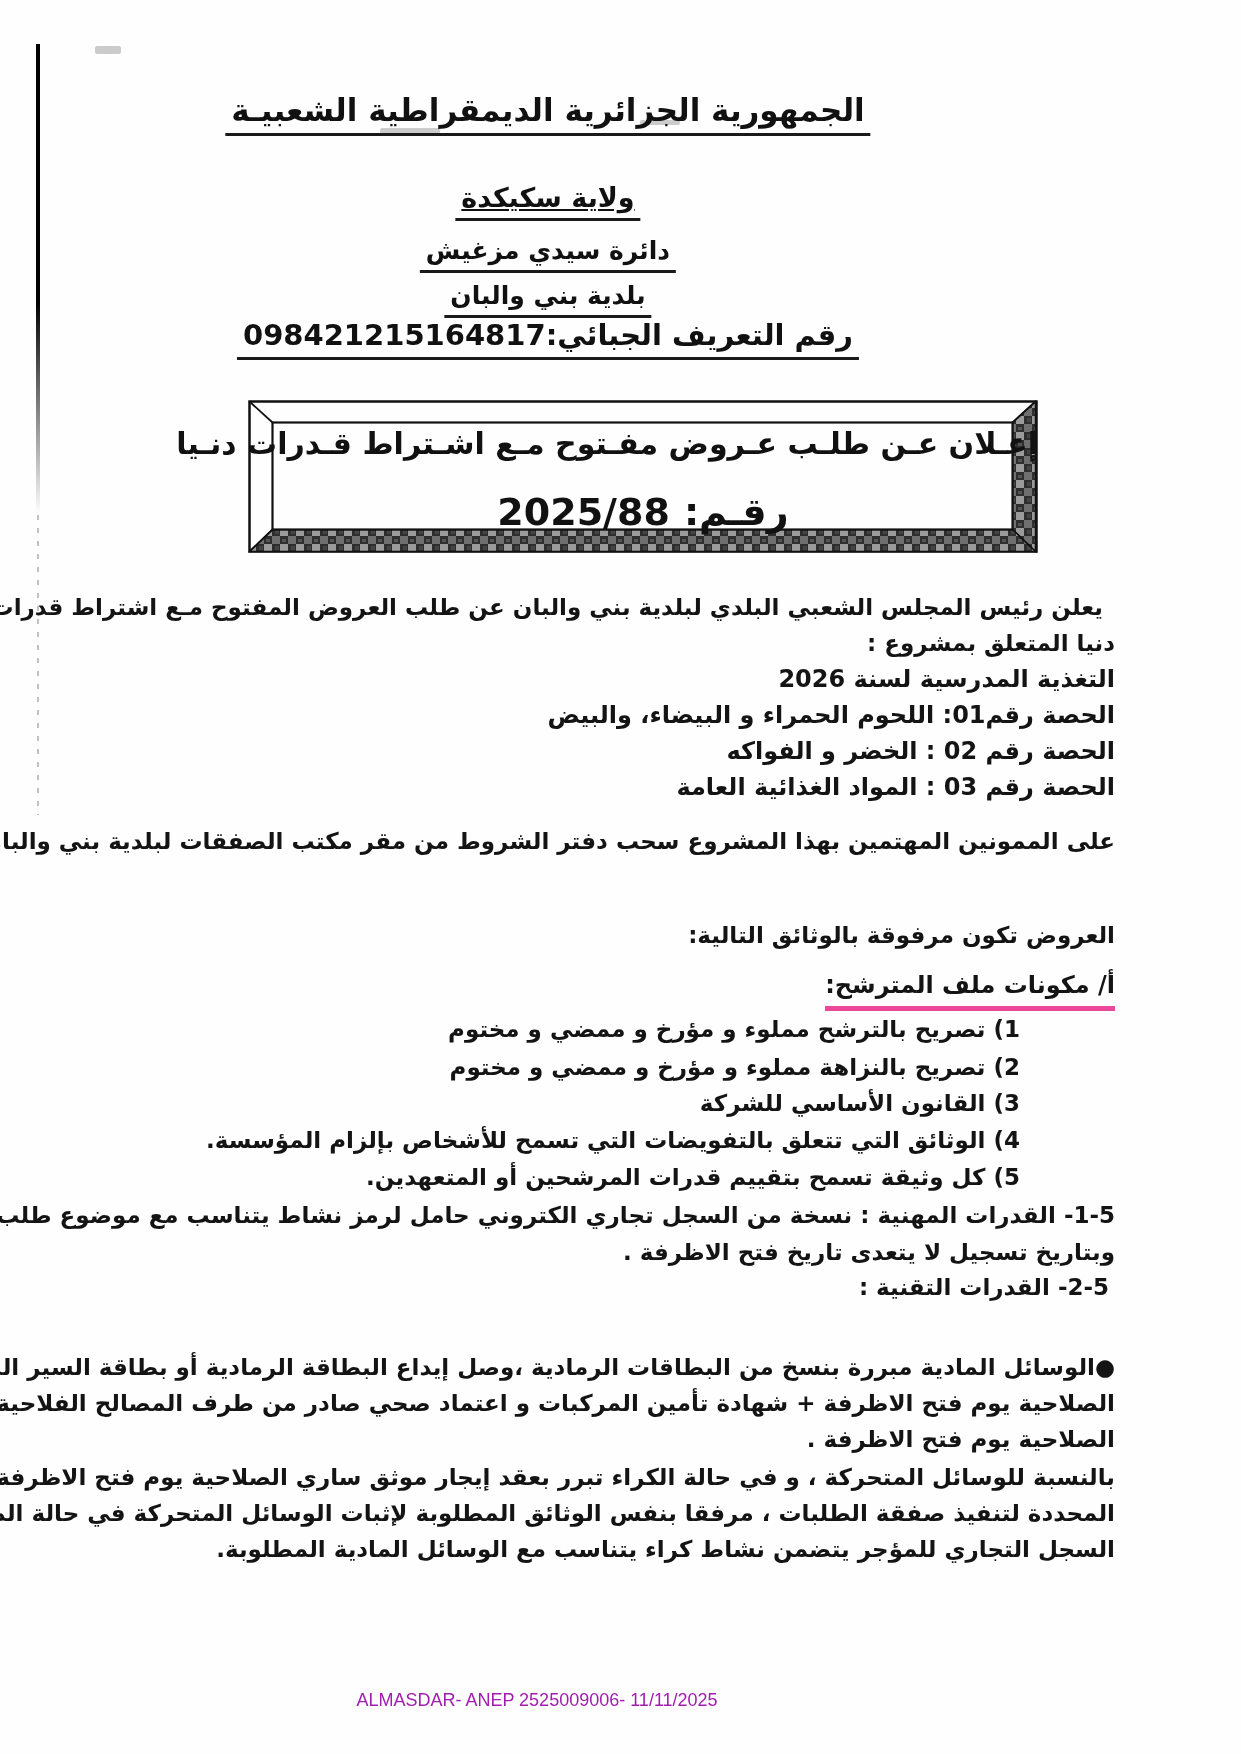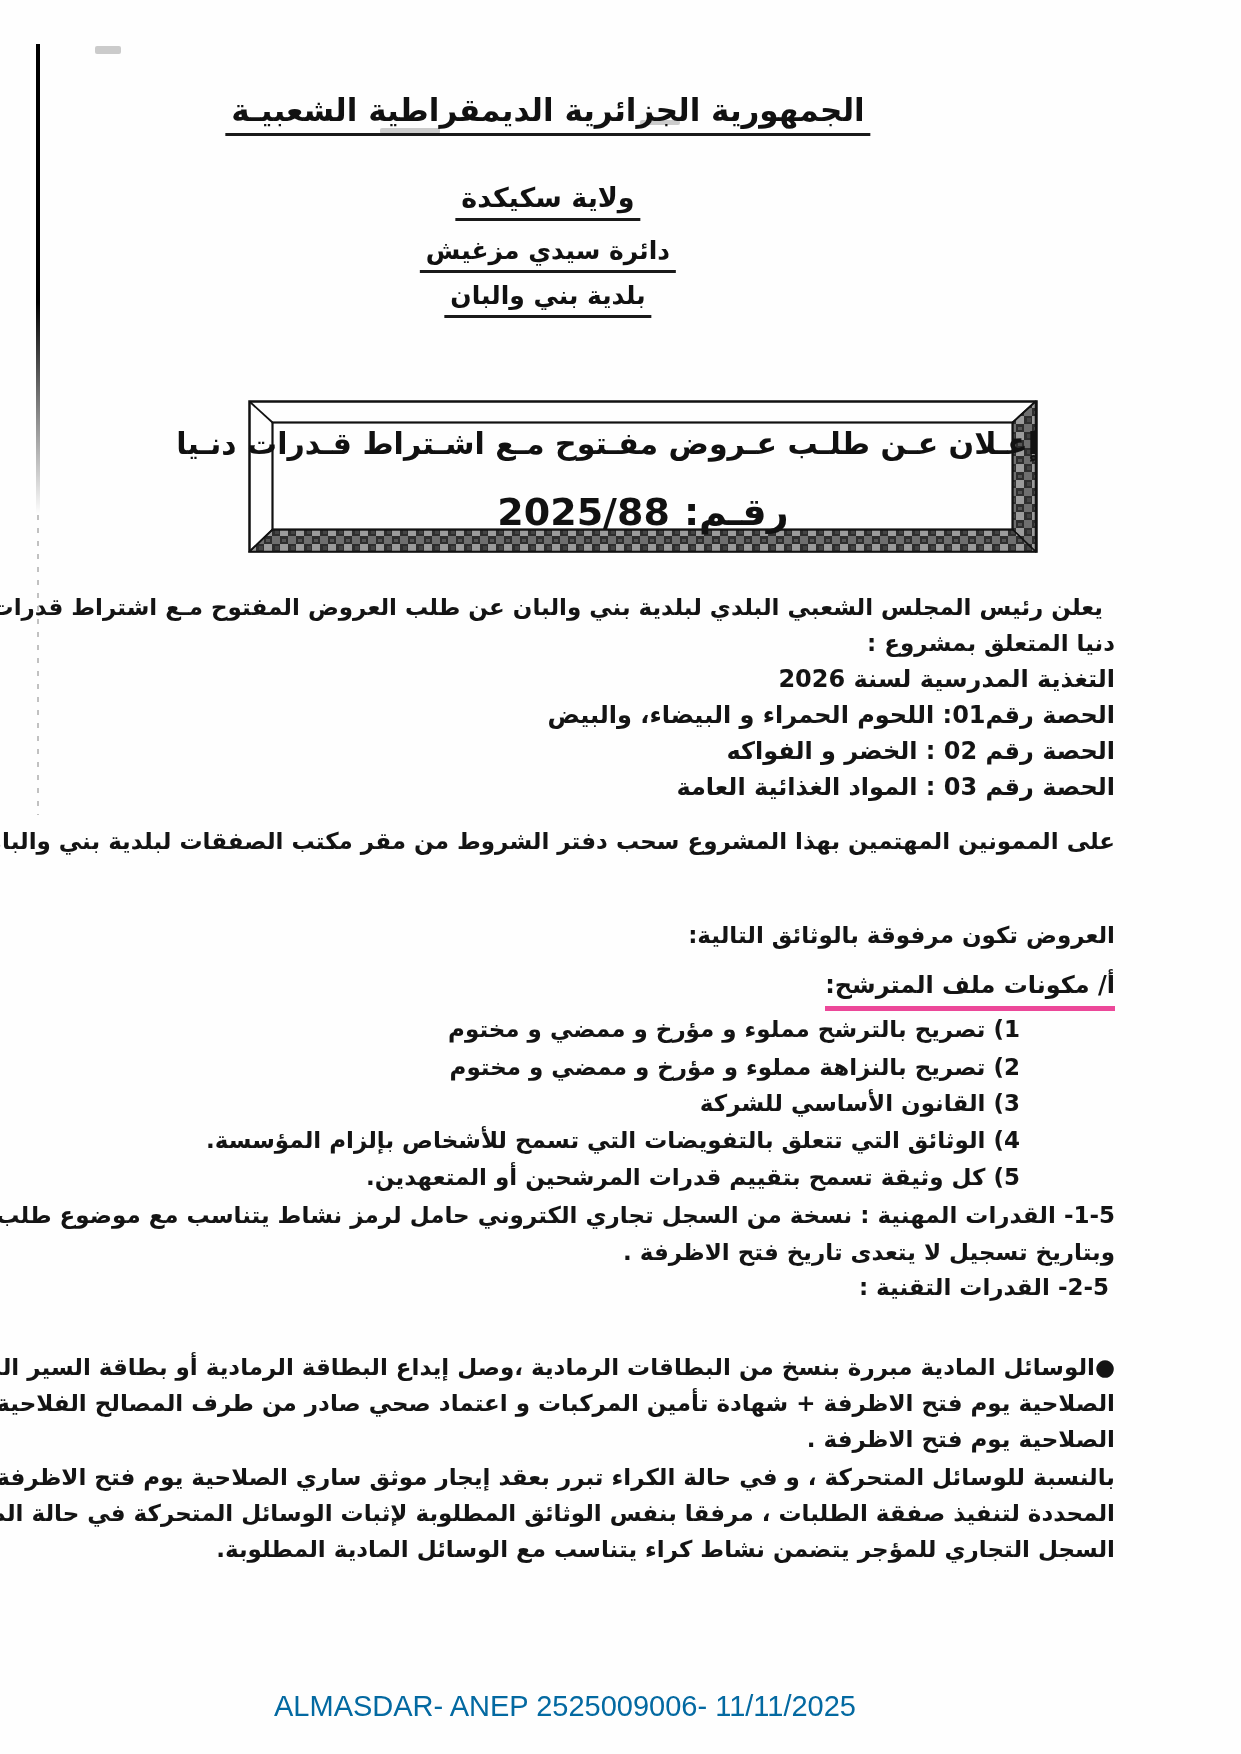--- a/index.html
+++ b/index.html
@@ -22,21 +22,21 @@
     background:repeating-linear-gradient(#777 0 5px, transparent 5px 13px);
   }
   .speck{position:absolute;background:#9a9a9a;opacity:.5;border-radius:2px;filter:blur(.6px);}
   
   .hdr{
     position:absolute;left:548px;transform:translateX(-50%);
     direction:rtl;white-space:nowrap;font-weight:700;
     border-bottom:3px solid #1a1a1a;padding:0 6px 5px 6px;
   }
   .h1{top:92px;font-size:31px;}
-  .h2{top:182px;font-size:27px;}
+  .h2{top:182px;font-size:27px;text-decoration:underline;}
   .h3{top:236px;font-size:25px;}
   .h4{top:281px;font-size:25px;}
   .htax{top:318px;font-size:29px;border-bottom-width:3px;}
   
   .nbox{position:absolute;left:212px;top:400px;width:790px;height:153px;margin-left:36px;}
   .nbox svg{position:absolute;left:0;top:0;}
   .nbox-title{
     position:absolute;left:0;right:0;top:26px;text-align:center;
     direction:rtl;font-weight:700;font-size:30px;white-space:nowrap;
   }
@@ -54,40 +54,40 @@
   }
   .big{font-size:24px;}
   .ind-s{right:12px;}
   .ind-item{right:95px;}
   .ind-b1{right:92px;}
   .ind-t{right:6px;}
   .ul{border-bottom:5px solid #ec4899;padding-bottom:4px;}
   
   .footer{
     position:absolute;left:537px;top:1690px;transform:translateX(-50%);
-    font-family:"Liberation Sans", sans-serif;font-size:29px;color:#0369a1;
+    font-family:"Liberation Sans", sans-serif;font-size:18px;color:#a21caf;
     white-space:nowrap;
-    margin-left:28px;
   }
 </style>
 </head>
 <body>
 
 <div class="page">
 
   <div class="edge-line"></div>
   <div class="edge-line2"></div>
   <div class="speck" style="left:380px;top:128px;width:60px;height:6px;"></div>
   <div class="speck" style="left:640px;top:120px;width:40px;height:5px;"></div>
   <div class="speck" style="left:95px;top:46px;width:26px;height:8px;"></div>
 
   <div class="hdr h1">الجمهورية الجزائرية الديمقراطية الشعبيـة</div>
   <div class="hdr h2">ولاية سكيكدة</div>
   <div class="hdr h3">دائرة سيدي مزغيش</div>
   <div class="hdr h4">بلدية بني والبان</div>
+  <div class="hdr htax">رقم التعريف الجبائي:098421215164817</div>
 
   <div class="nbox">
     <svg width="790" height="153" viewBox="0 0 790 153">
       <defs>
         <pattern id="chk" width="16" height="16" patternUnits="userSpaceOnUse">
           <rect width="16" height="16" fill="#2e2e2e"></rect>
           <rect width="8" height="8" fill="#9b9b9b"></rect>
           <rect x="8" y="8" width="8" height="8" fill="#6f6f6f"></rect>
           <rect x="11" y="2" width="4" height="4" fill="#444"></rect>
           <rect x="2" y="11" width="4" height="3" fill="#555"></rect>

